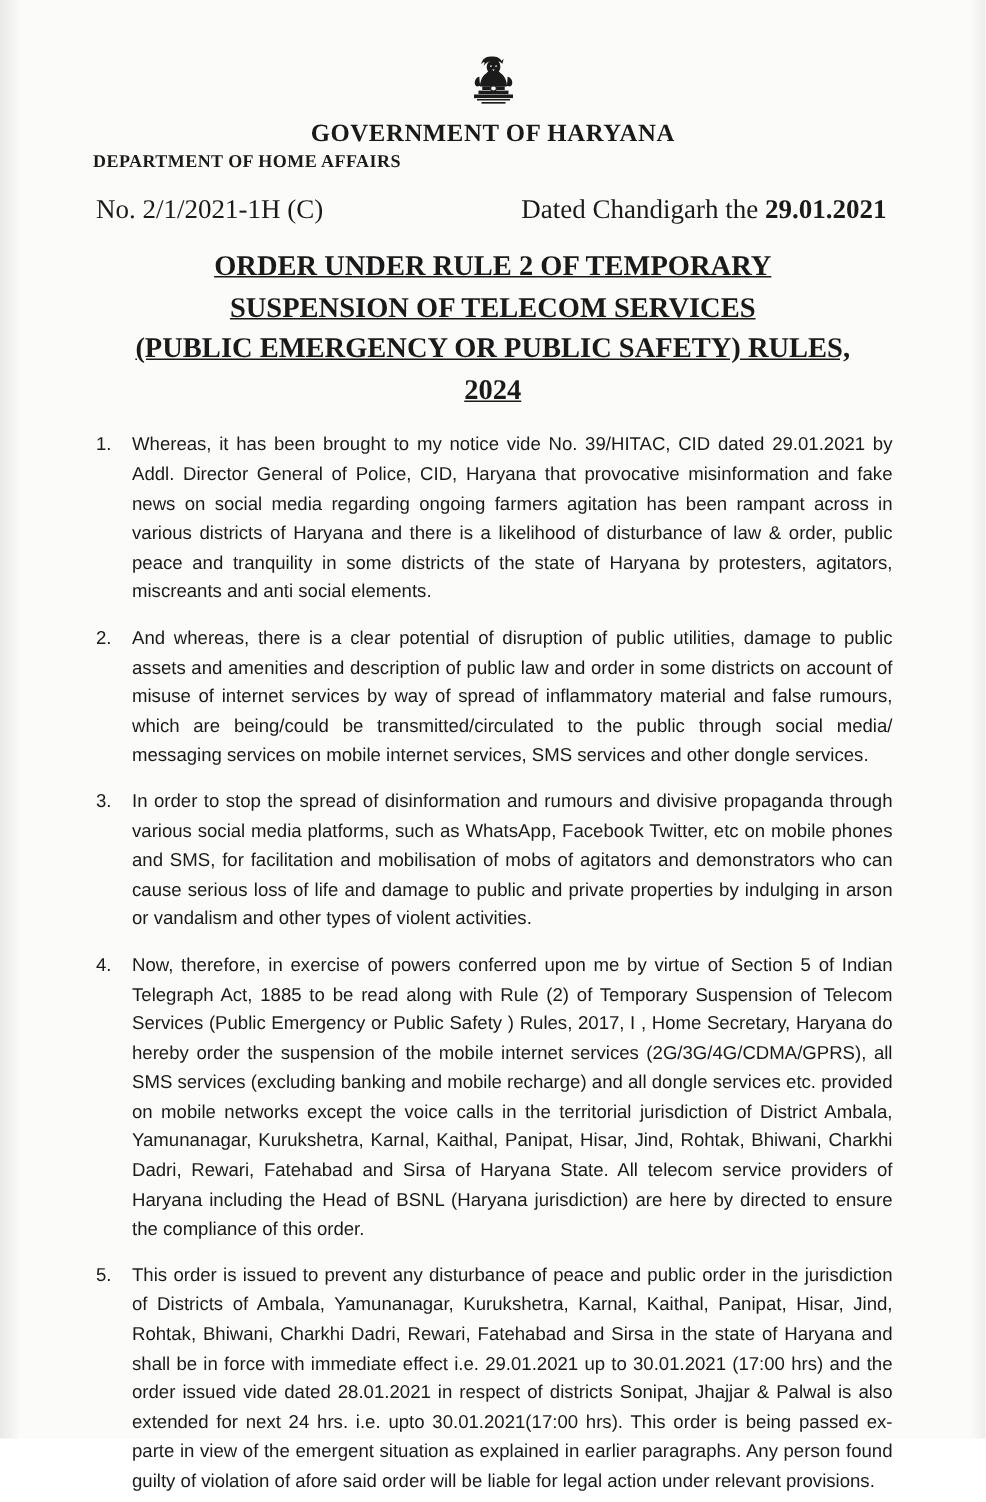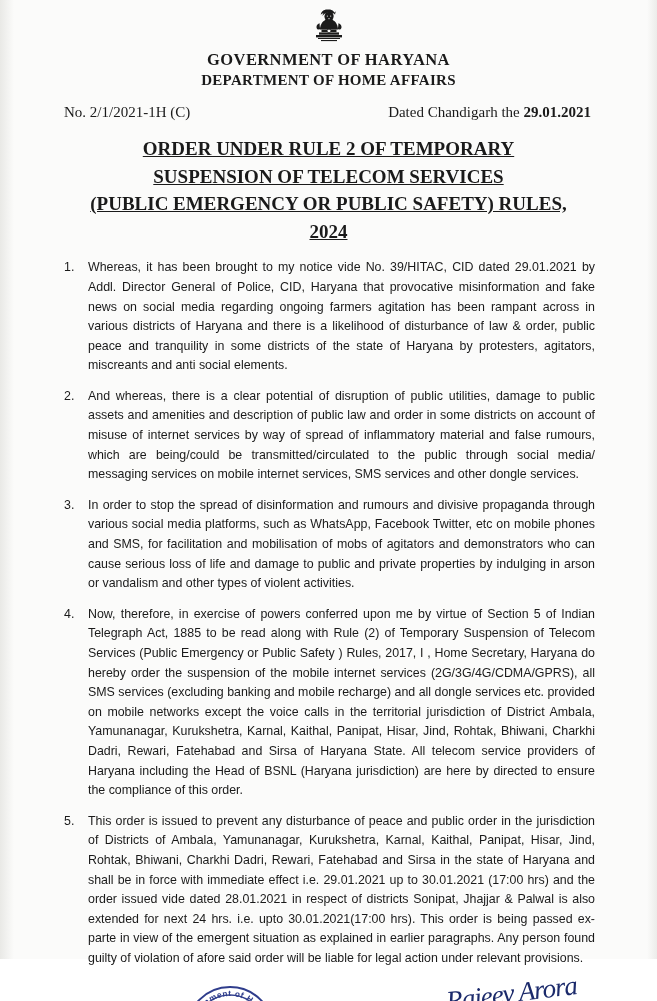--- a/index.html
+++ b/index.html
@@ -14,21 +14,21 @@
     color: #1a1a1a;
     position: relative;
     overflow: hidden;
   }
   .page {
     position: relative;
     width: 657px;
     height: 959px;
     background: #fbfbfa;
     box-sizing: border-box;
-    padding: 4px 62px 10px 62px;
+    padding: 32px 62px 10px 62px;
   }
   .page:before {
     content: "";
     position: absolute;
     left: 0; top: 0; bottom: 0;
     width: 14px;
     background: linear-gradient(to right, #e9e9e6, #fbfbfa);
   }
   .page:after {
     content: "";
@@ -54,35 +54,34 @@
   
   .gov-title {
     text-align: center;
     font-weight: bold;
     font-size: 16.5px;
     letter-spacing: 0.4px;
     line-height: 1.25;
     font-family: "Liberation Serif", serif;
   }
   .dept-title {
-    text-align: center;
     font-weight: bold;
-    font-size: 15px;
+    font-size: 12px;
     letter-spacing: 0.3px;
     line-height: 1.3;
     margin-bottom: 14px;
     font-family: "Liberation Serif", serif;
   }
 
   
   .refline {
     display: flex;
     justify-content: space-between;
     align-items: baseline;
-    font-size: 15px;
+    font-size: 18px;
     margin-bottom: 14px;
     padding: 0 4px 0 2px;
   }
   .refline .date strong { font-weight: bold; }
 
   
   .order-title {
     text-align: center;
     font-weight: bold;
     font-size: 19px;

